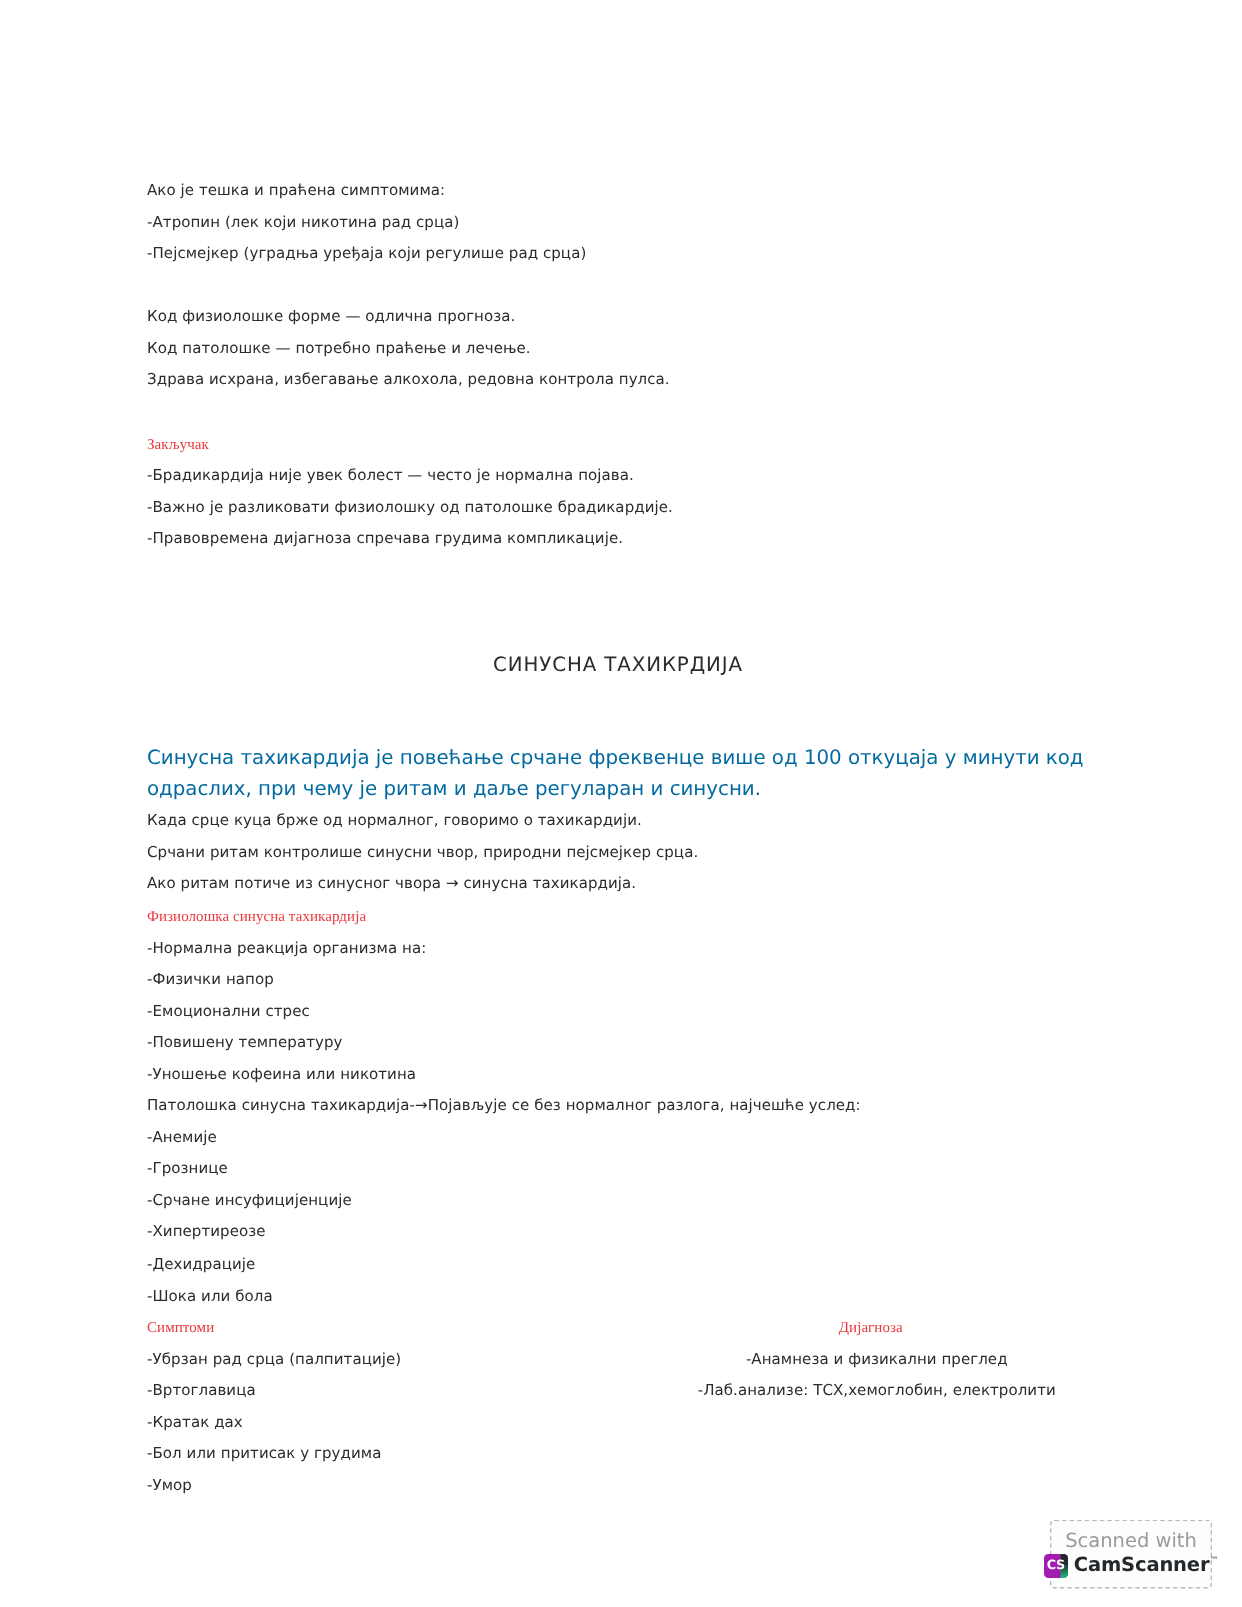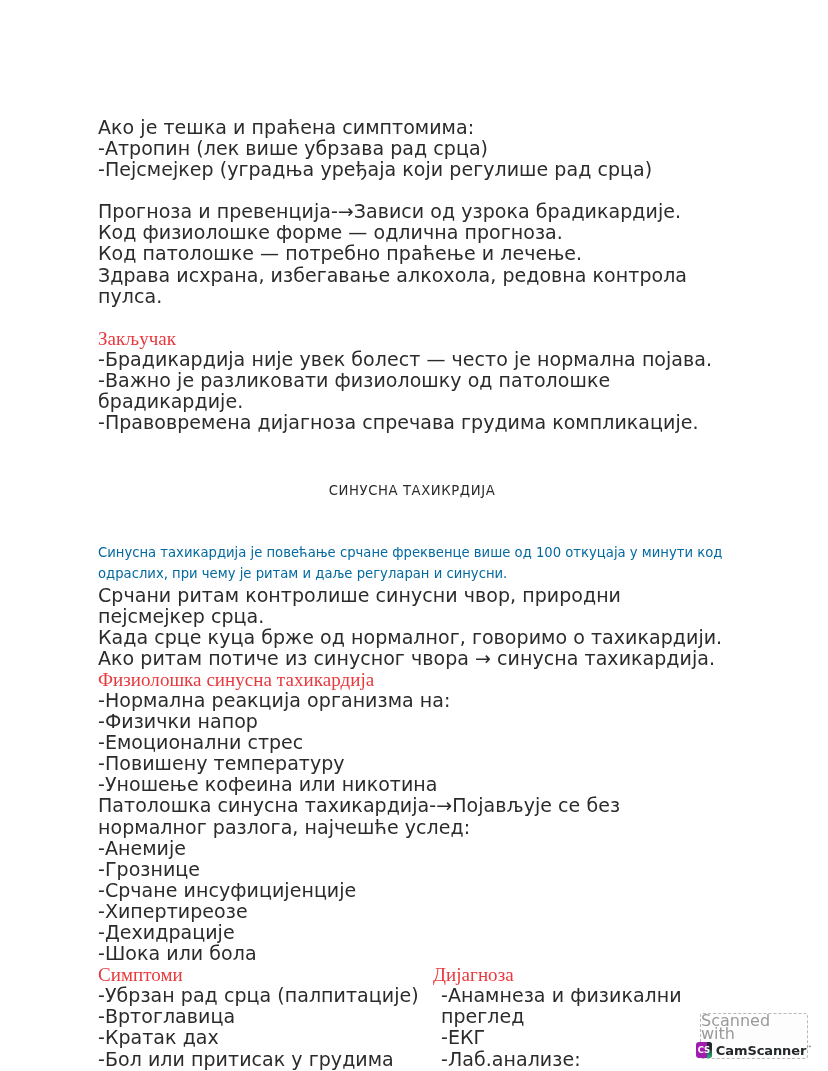--- a/index.html
+++ b/index.html
@@ -17,21 +17,21 @@
     background: #ffffff;
     overflow: hidden;
   }
   .doc {
     position: absolute;
     left: 98px;
     top: 117px;
     width: 630px;
   }
   .line {
-    font-size: 19px;
+    font-size: 10px;
     line-height: 21.1px;
     color: #2b2b2b;
     white-space: pre-wrap;
     letter-spacing: 0.05px;
   }
   .line.red {
     color: #e8393e;
     font-family: Liberation Serif, serif;
   }
   .spacer {
@@ -45,41 +45,42 @@
   }
   .center-title {
     text-align: center;
     font-size: 13.2px;
     line-height: 21.1px;
     color: #2b2b2b;
     letter-spacing: 0.6px;
     width: 628px;
   }
   .title-block {
-    margin-top: 47px;
+    margin-top: 63px;
     margin-bottom: 41px;
   }
   .cols {
     position: relative;
     width: 630px;
   }
   .col-left {
     position: absolute;
     left: 0;
     top: 0;
     width: 330px;
   }
   .col-right {
     position: absolute;
     left: 335px;
     top: 0;
     width: 295px;
   }
   .col-right .line {
     padding-left: 8px;
+    text-align: center;
   }
   .col-right .line.red {
     padding-left: 0;
   }
   .cols-wrap {
     position: relative;
     height: 132px;
   }
 
   
@@ -92,21 +93,21 @@
     border: 1px dashed #b9b9b9;
     border-radius: 3px;
     background: #fdfdfd;
     display: flex;
     flex-direction: column;
     align-items: center;
     justify-content: center;
     box-sizing: border-box;
   }
   #watermark .scanned-with {
-    font-size: 16px;
+    font-size: 13px;
     color: #9a9a9a;
     line-height: 13px;
     font-family: "DejaVu Sans", "Liberation Sans", sans-serif;
   }
   #watermark .brand-row {
     display: flex;
     align-items: center;
     gap: 4px;
     margin-top: 2px;
   }
@@ -155,50 +156,49 @@
 </style>
 </head>
 <body>
 
 <div id="page">
 
   <div class="doc">
 
     <div>
       <div class="line">Ако је тешка и праћена симптомима:</div>
-      <div class="line">-Атропин (лек више убрзава рад срца)</div>
+      <div class="line">-Атропин (лек који никотина рад срца)</div>
       <div class="line">-Пејсмејкер (уградња уређаја који регулише рад срца)</div>
     </div>
 
     <div class="spacer"></div>
 
     <div>
-      <div class="line"><span class="red">Прогноза и превенција</span><span>-→Зависи од узрока брадикардије.</span></div>
       <div class="line">Код физиолошке форме — одлична прогноза.</div>
       <div class="line">Код патолошке — потребно праћење и лечење.</div>
       <div class="line">Здрава исхрана, избегавање алкохола, редовна контрола пулса.</div>
     </div>
 
     <div class="spacer"></div>
 
     <div>
       <div class="line red">Закључак</div>
       <div class="line">-Брадикардија није увек болест — често је нормална појава.</div>
       <div class="line">-Важно је разликовати физиолошку од патолошке брадикардије.</div>
       <div class="line">-Правовремена дијагноза спречава грудима компликације.</div>
     </div>
 
     <div class="title-block">
       <div class="center-title">СИНУСНА ТАХИКРДИЈА</div>
     </div>
 
     <div>
       <div class="para">Синусна тахикардија је повећање срчане фреквенце више од 100 откуцаја у минути код одраслих, при чему је ритам и даље регуларан и синусни.</div>
+      <div class="line">Када срце куца брже од нормалног, говоримо о тахикардији.</div>
       <div class="line">Срчани ритам контролише синусни чвор, природни пејсмејкер срца.</div>
-      <div class="line">Када срце куца брже од нормалног, говоримо о тахикардији.</div>
       <div class="line">Ако ритам потиче из синусног чвора → синусна тахикардија.</div>
     </div>
 
     <div>
       <div class="line red">Физиолошка синусна тахикардија</div>
       <div class="line">-Нормална реакција организма на:</div>
       <div class="line">-Физички напор</div>
       <div class="line">-Емоционални стрес</div>
       <div class="line">-Повишену температуру</div>
       <div class="line">-Уношење кофеина или никотина</div>
@@ -220,21 +220,20 @@
           <div class="line red">Симптоми</div>
           <div class="line">-Убрзан рад срца (палпитације)</div>
           <div class="line">-Вртоглавица</div>
           <div class="line">-Кратак дах</div>
           <div class="line">-Бол или притисак у грудима</div>
           <div class="line">-Умор</div>
         </div>
         <div class="col-right">
           <div class="line red">Дијагноза</div>
           <div class="line">-Анамнеза и физикални преглед</div>
-          <div class="line">-ЕКГ</div>
           <div class="line">-Лаб.анализе: ТСХ,хемоглобин, електролити</div>
         </div>
       </div>
     </div>
 
   </div>
 
   <div id="watermark">
     <div class="scanned-with">Scanned with</div>
     <div class="brand-row">

